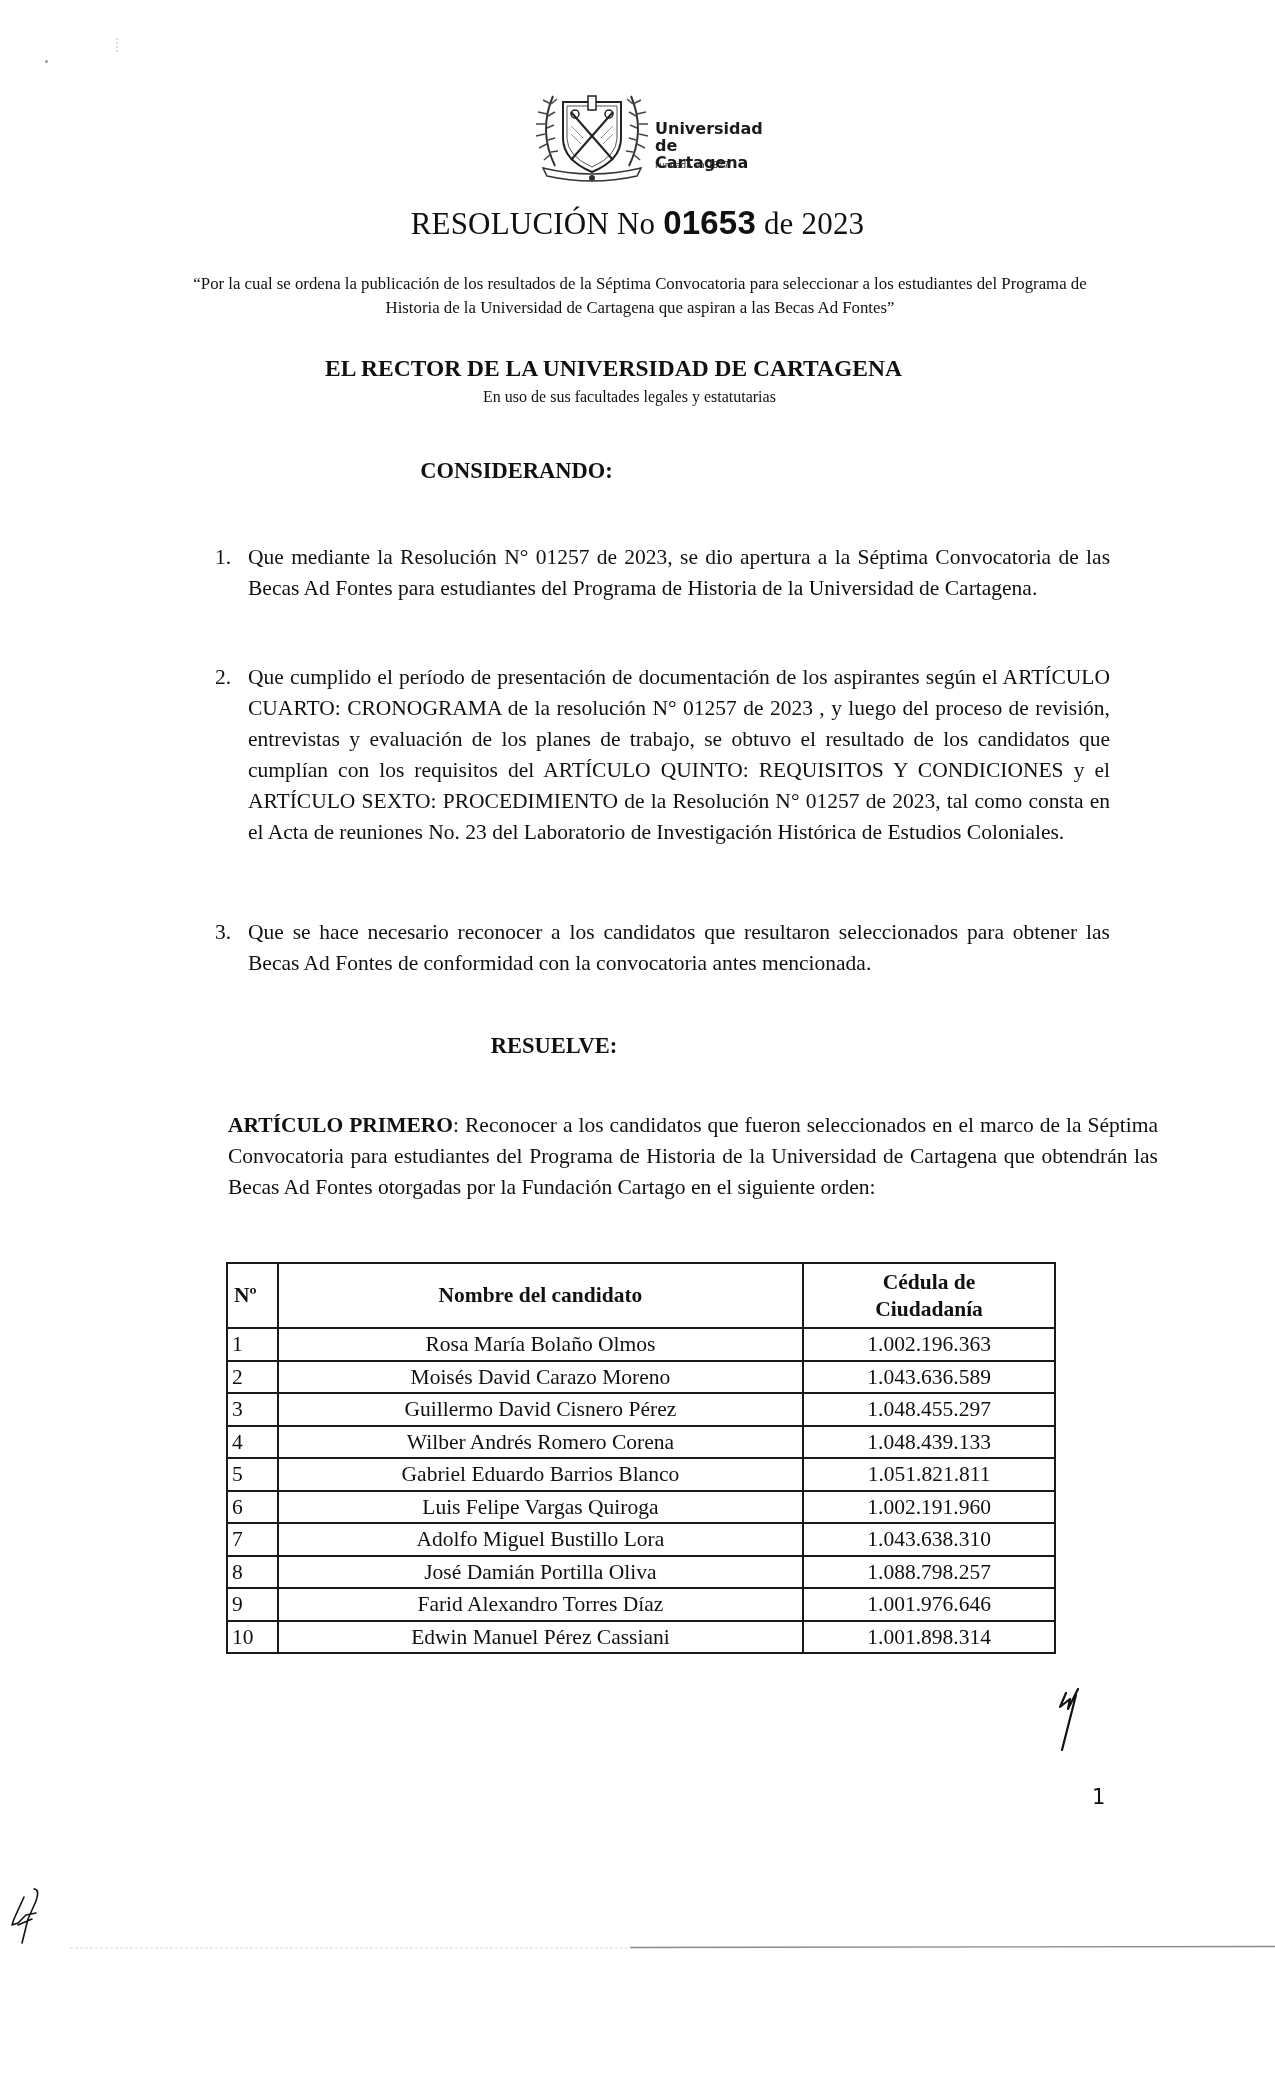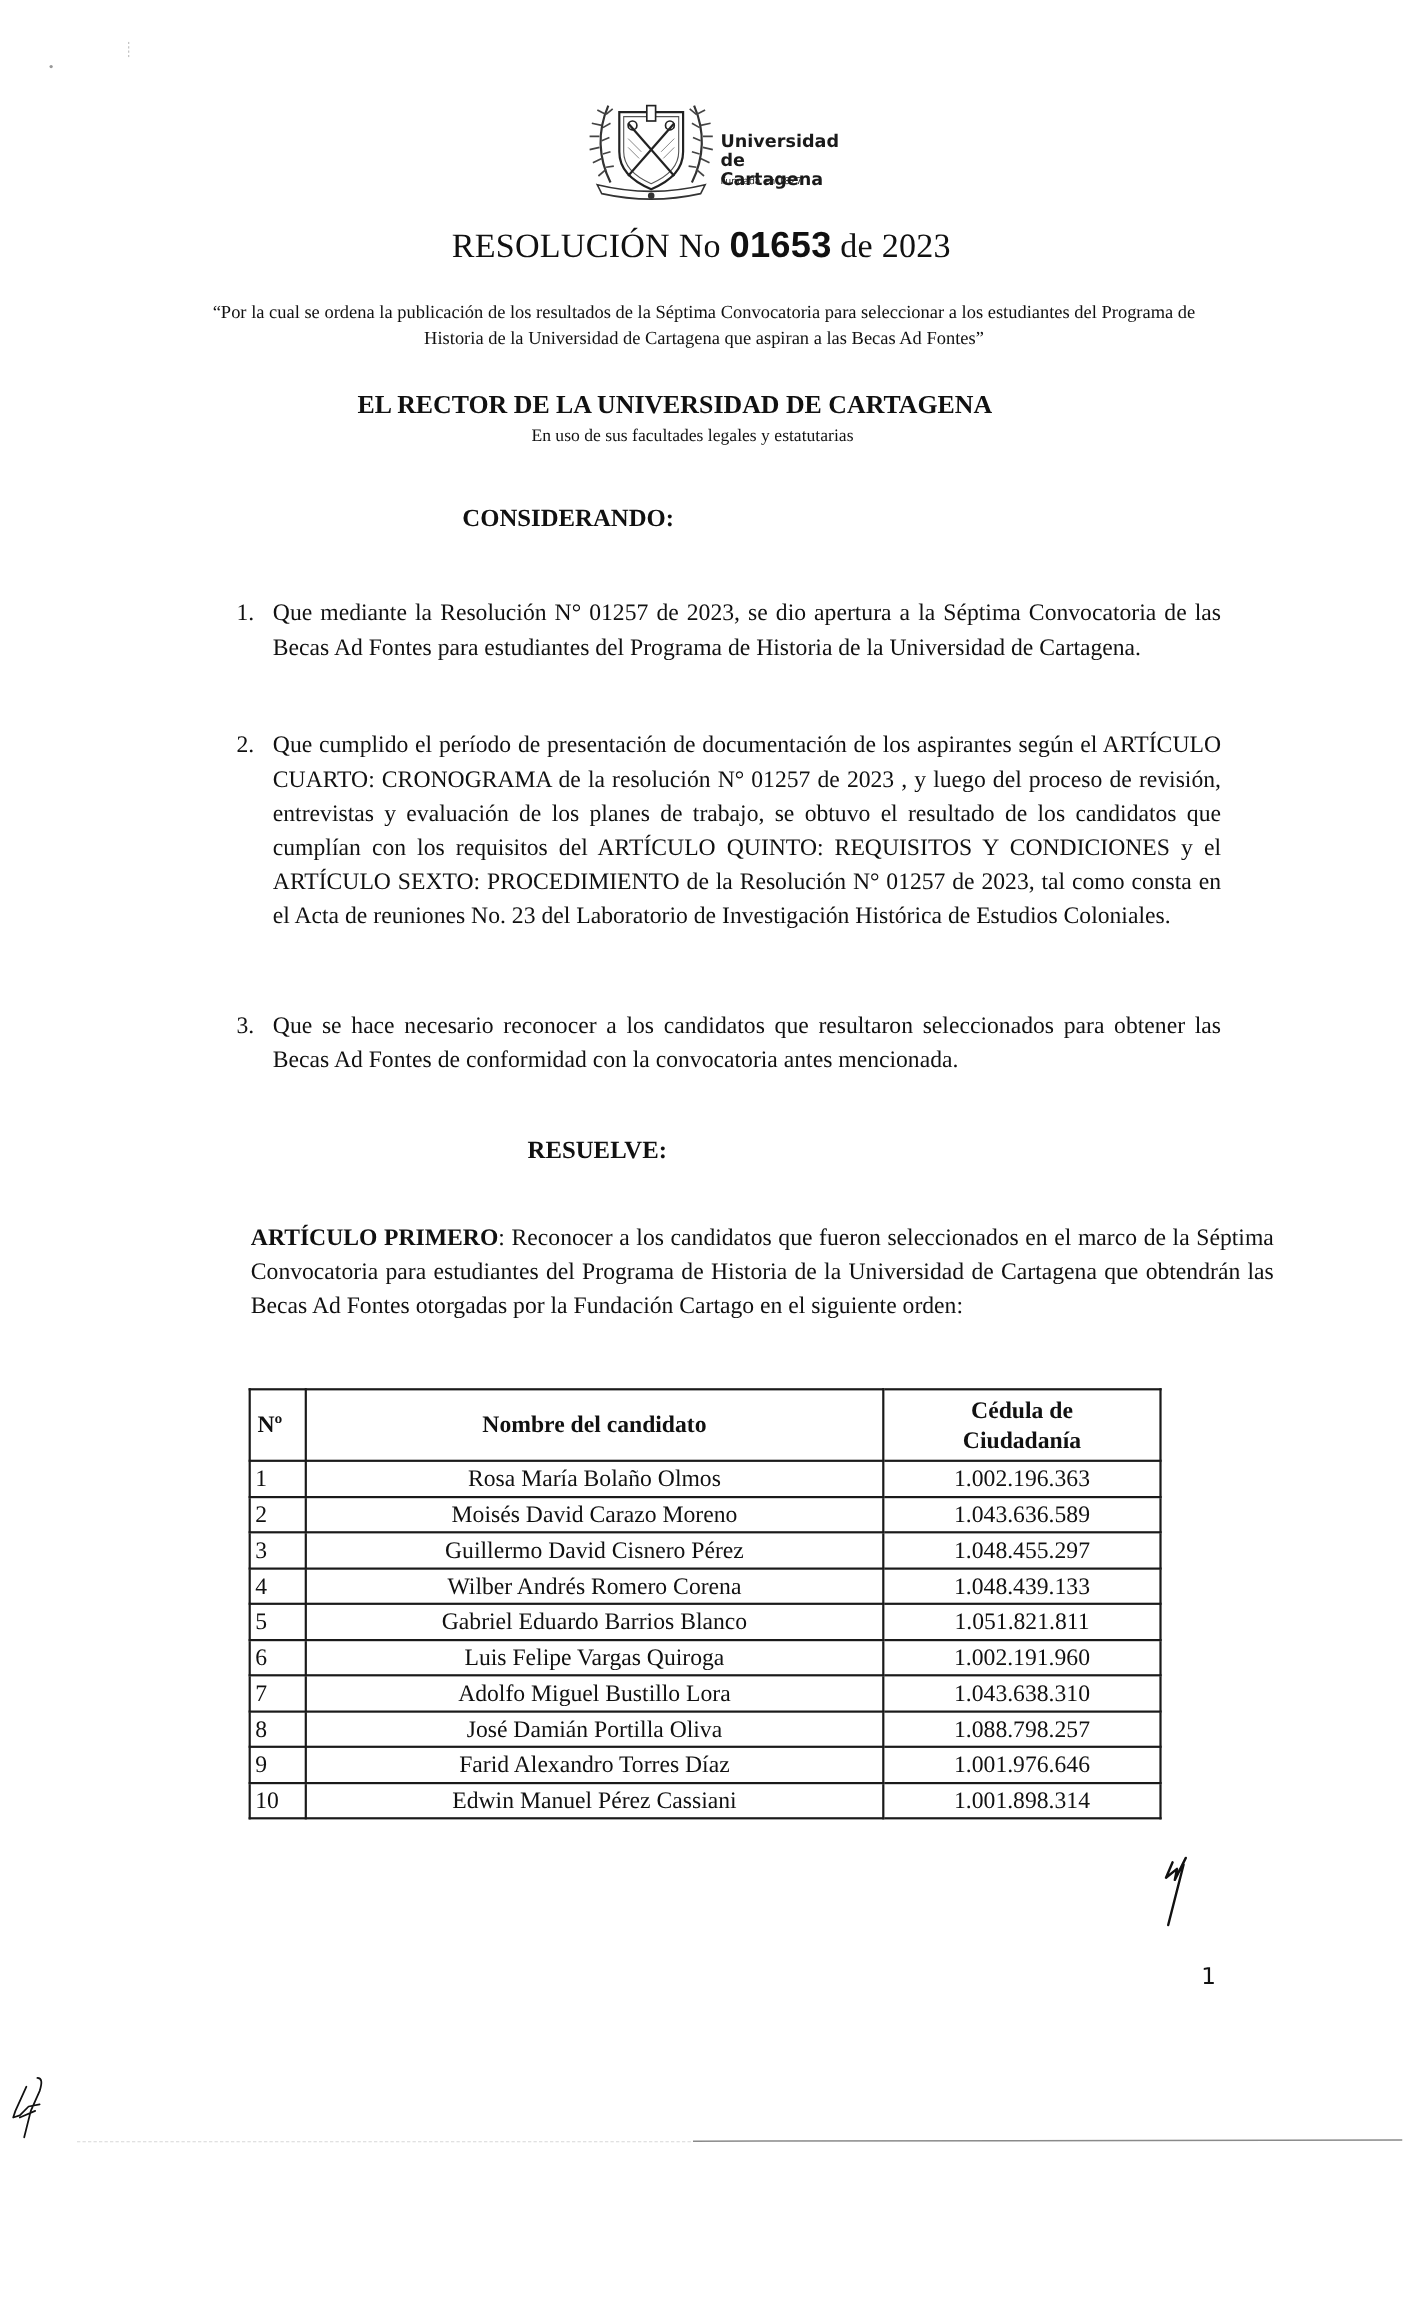--- a/index.html
+++ b/index.html
@@ -70,21 +70,21 @@
       position: absolute; left: 0; top: 0; width: 30px;
     }
     .item .itext {
       margin-left: 33px; text-align: justify; text-align-last: left;
     }
     #item-1 { top: 542px; }
     #item-2 { top: 662px; }
     #item-3 { top: 917px; }
 
     #resuelve {
-      left: 5px; width: 1076px; top: 1033px; text-align: center;
+      left: 16px; width: 1076px; top: 1033px; text-align: center;
       font-weight: bold; font-size: 22.5px;
     }
 
     #articulo {
       left: 180px; width: 930px; top: 1110px;
       font-size: 21.5px; line-height: 31px;
       text-align: justify; text-align-last: left; margin-left: 48px;
     }
     #articulo b { font-weight: bold; }
 

